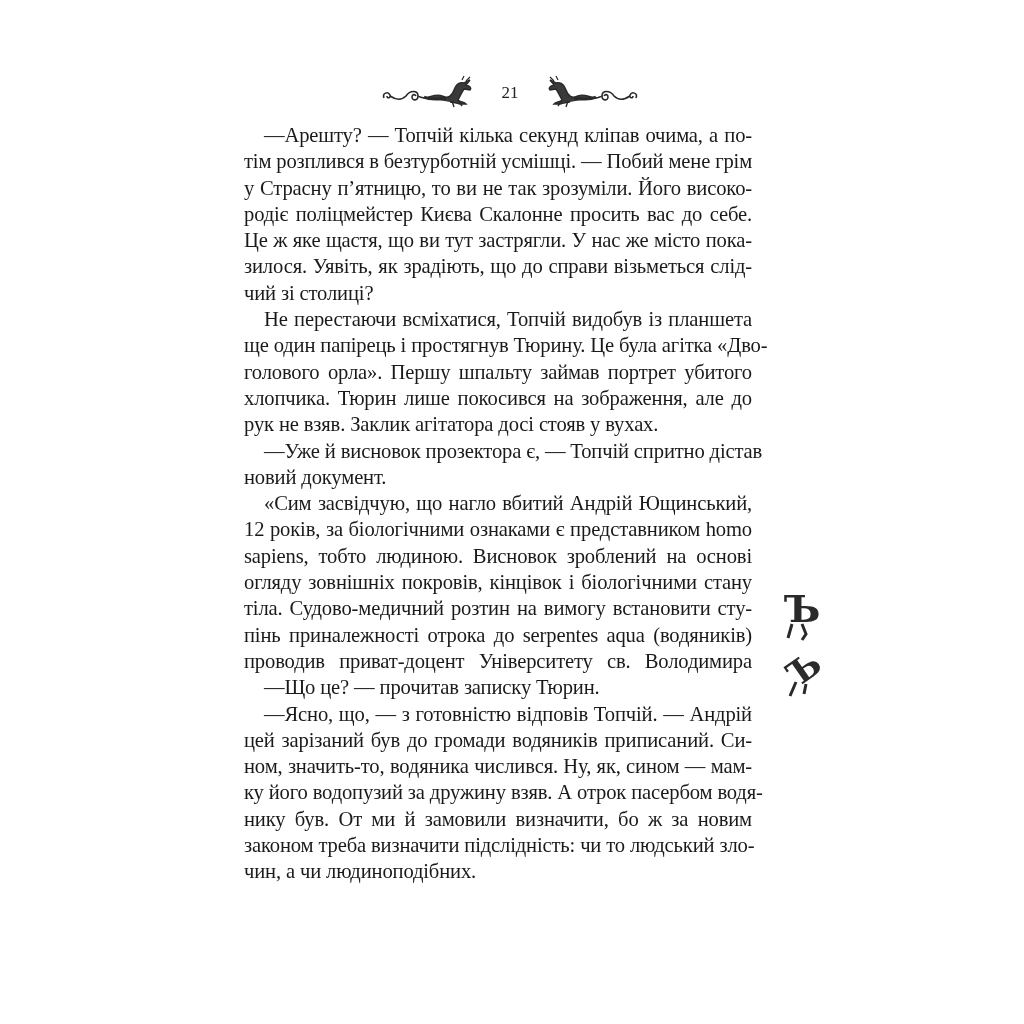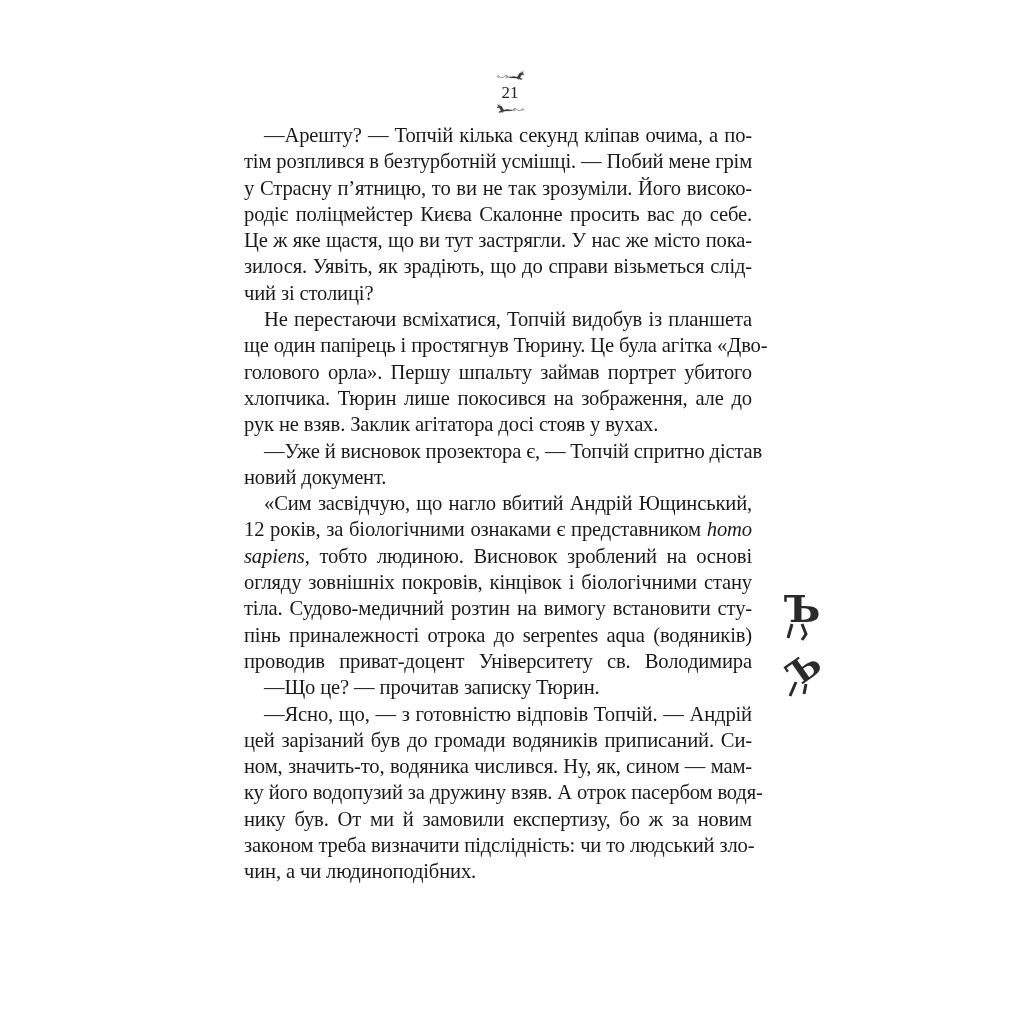--- a/index.html
+++ b/index.html
@@ -23,21 +23,20 @@
     }
     .header {
       position: absolute;
       top: 70px;
       left: 380px;
       width: 260px;
       height: 44px;
       display: flex;
       align-items: center;
       justify-content: space-between;
-      flex-direction: column;
     }
     .dragon {
       width: 95px;
       height: 36px;
     }
     .page-number {
       font-size: 17px;
       color: #222;
       width: 40px;
       text-align: center;
@@ -54,21 +53,21 @@
     }
     .line {
       display: block;
       white-space: nowrap;
       text-align: justify;
       text-align-last: justify;
       height: 26.3px;
     }
     .line.indent { padding-left: 20px; }
     .line.last { text-align-last: left; }
-    .it { font-style: italic; }
+    .it { }
     .side-ornament {
       position: absolute;
       left: 780px;
       top: 582px;
       width: 44px;
       height: 120px;
     }
   </style>
 </head>
 <body>
@@ -115,21 +114,21 @@
       <span class="line"><span></span><span class="it">sapiens</span><span>, тобто людиною. Висновок зроблений на основі</span></span>
       <span class="line">огляду зовнішніх покровів, кінцівок і біологічними стану</span>
       <span class="line">тіла. Судово-медичний розтин на вимогу встановити сту-</span>
       <span class="line">пінь приналежності отрока до serpentes aqua (водяників)</span>
       <span class="line">проводив приват-доцент Університету св. Володимира</span>
       <span class="line indent last">—Що це? — прочитав записку Тюрин.</span>
       <span class="line indent">—Ясно, що, — з готовністю відповів Топчій. — Андрій</span>
       <span class="line">цей зарізаний був до громади водяників приписаний. Си-</span>
       <span class="line">ном, значить-то, водяника числився. Ну, як, сином — мам-</span>
       <span class="line">ку його водопузий за дружину взяв. А отрок пасербом водя-</span>
-      <span class="line">нику був. От ми й замовили експертизу, бо ж за новим</span>
+      <span class="line">нику був. От ми й замовили визначити, бо ж за новим</span>
       <span class="line">законом треба визначити підслідність: чи то людський зло-</span>
       <span class="line last">чин, а чи людиноподібних.</span>
     </div>
 
   <svg class="side-ornament" viewBox="0 0 44 120">
     <text x="4" y="40" font-family="DejaVu Serif, serif" font-size="38" font-weight="bold" fill="#2a2a2a">Ъ</text>
     <path d="M12 42 L8 56 M22 42 L26 52 L22 58" stroke="#2a2a2a" stroke-width="3" fill="none"></path>
     <g transform="translate(22,88) rotate(-35)">
       <text x="-14" y="12" font-family="DejaVu Serif, serif" font-size="34" font-weight="bold" fill="#2a2a2a">Ъ</text>
     </g>

